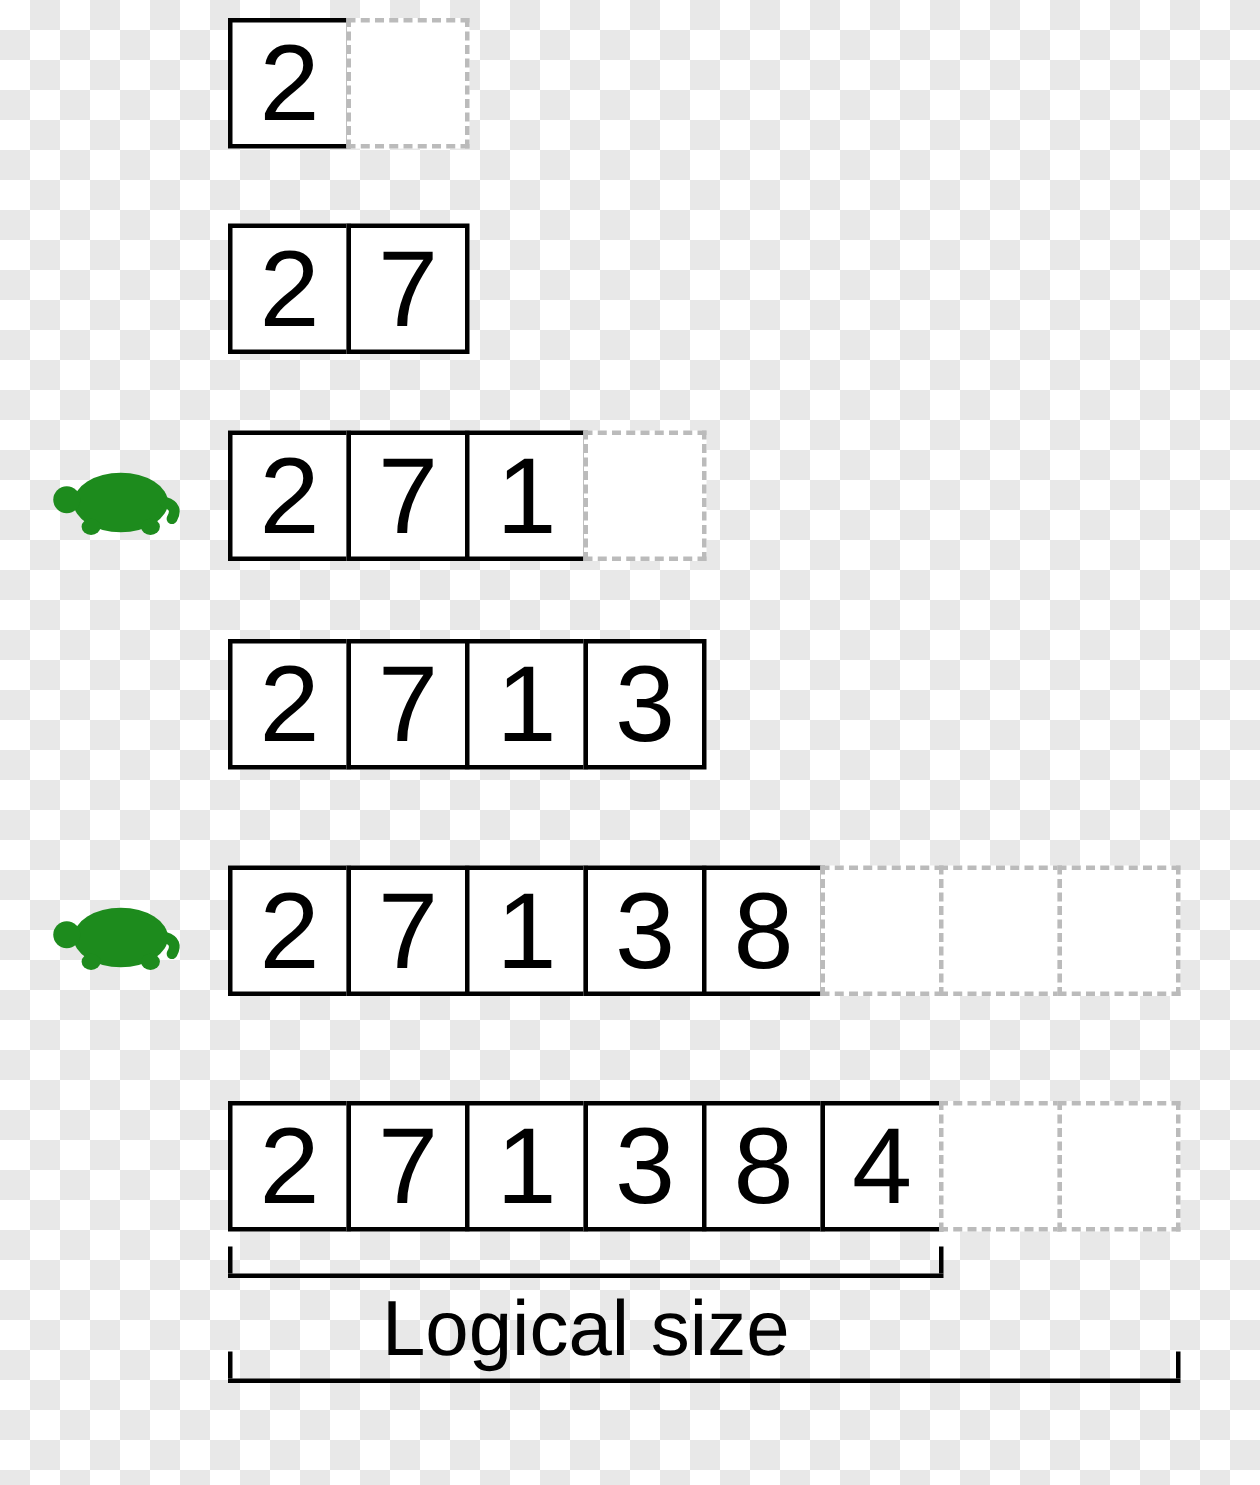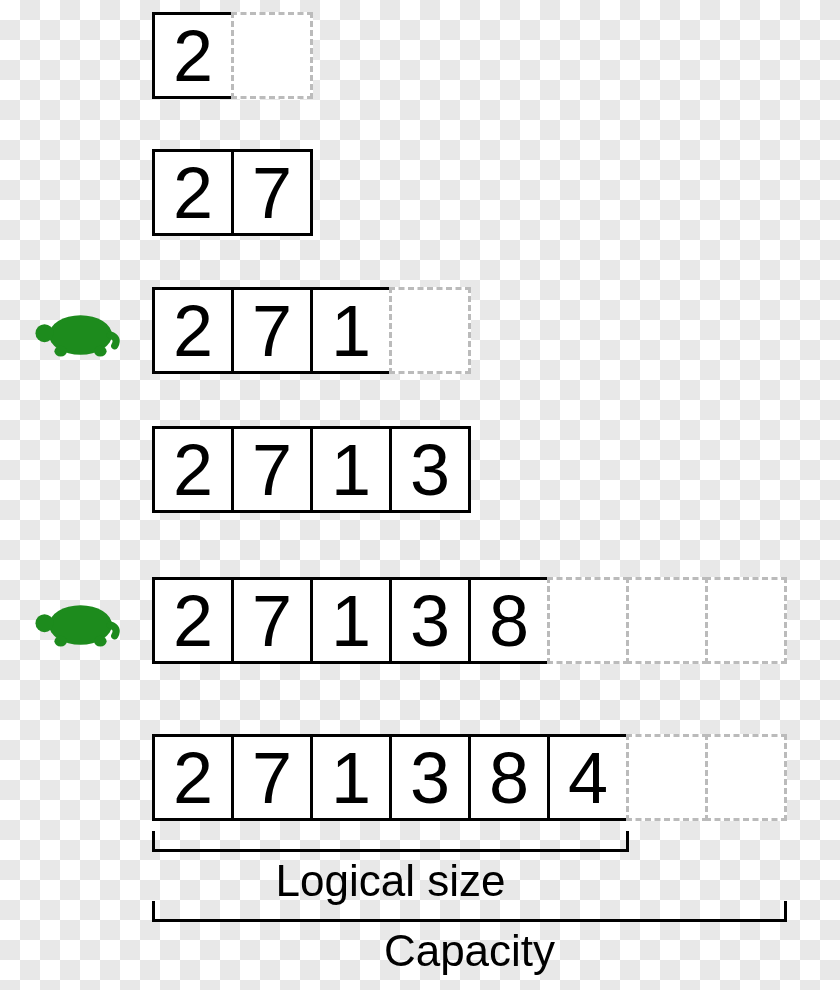--- a/index.html
+++ b/index.html
@@ -73,21 +73,21 @@
     }
     .bracket-tick {
       position: absolute;
       top: 0;
       width: 3px;
       height: 18px;
       background: #000;
     }
     .label {
       text-align: center;
-      font-size: 44px;
+      font-size: 52px;
       font-weight: normal;
       margin-top: 4px;
     }
   </style>
 </head>
 <body>
 
 <div class="rows-container">
     <div class="row" style="top: 12px; left: 0px;">
       <div class="turtle-slot" style="width: 152px;"></div>
@@ -171,14 +171,13 @@
     <div class="bracket-tick" style="right:0"></div>
   </div>
   <div class="label" style="width: 477px;">Logical size</div>
 </div>
 
 <div class="bracket-group" id="bracket-capacity" style="left: 152px; top: 901px;">
   <div class="bracket bracket-h" style="width: 635px;">
     <div class="bracket-tick" style="left:0"></div>
     <div class="bracket-tick" style="right:0"></div>
   </div>
-  <div class="label" style="width: 635px;">Capacity</div>
 </div>
 
 </body></html>

